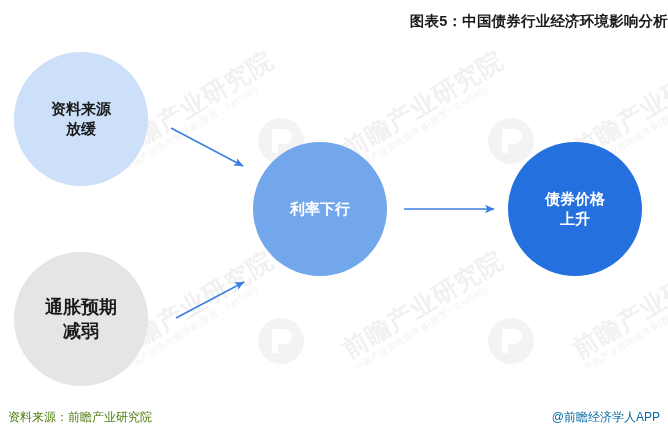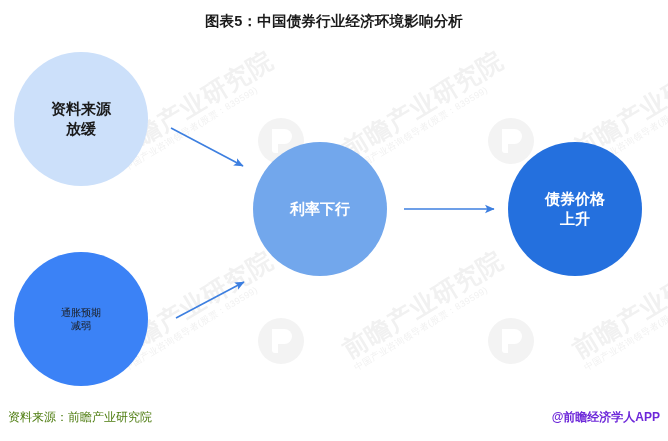--- a/index.html
+++ b/index.html
@@ -73,21 +73,21 @@
     width: 14px; height: 15px;
     background: #ffffff;
     border-radius: 0 8px 8px 0;
   }
 
   
   .title {
     position: absolute;
     left: 0; top: 12px;
     width: 668px;
-    text-align: center;
+    text-align: right;
     font-size: 14.5px;
     font-weight: bold;
     color: #1a1a1a;
     letter-spacing: 0.2px;
     z-index: 5;
   }
 
   
   .diagram {
     position: absolute;
@@ -111,24 +111,24 @@
     left: 14px; top: 52px;
     width: 134px; height: 134px;
     background: #cce0fa;
     color: #1a1a1a;
     font-size: 15px;
     font-weight: bold;
   }
   .node-inflation {
     left: 14px; top: 252px;
     width: 134px; height: 134px;
-    background: #3b82f6;
+    background: #e5e5e5;
     color: #1a1a1a;
-    font-size: 10px;
-    font-weight: normal;
+    font-size: 18px;
+    font-weight: bold;
   }
   .node-rate {
     left: 253px; top: 142px;
     width: 134px; height: 134px;
     background: #72a7ec;
     color: #ffffff;
     font-size: 15px;
     font-weight: bold;
   }
   .node-price {
@@ -159,22 +159,21 @@
   .footer-source {
     position: absolute;
     left: 8px; top: 8px;
     font-size: 12px;
     color: #4d7c0f;
   }
   .footer-app {
     position: absolute;
     right: 8px; top: 8px;
     font-size: 12px;
-    color: #6d28d9;
-    font-weight: bold;
+    color: #0369a1;
   }
 </style>
 </head>
 <body>
 
 <div class="page">
 
   <div class="wm-layer">
     <div class="wm-logo" style="left:28px; top:318px;"></div>
     <div class="wm" style="left:108px; top:340px;">

